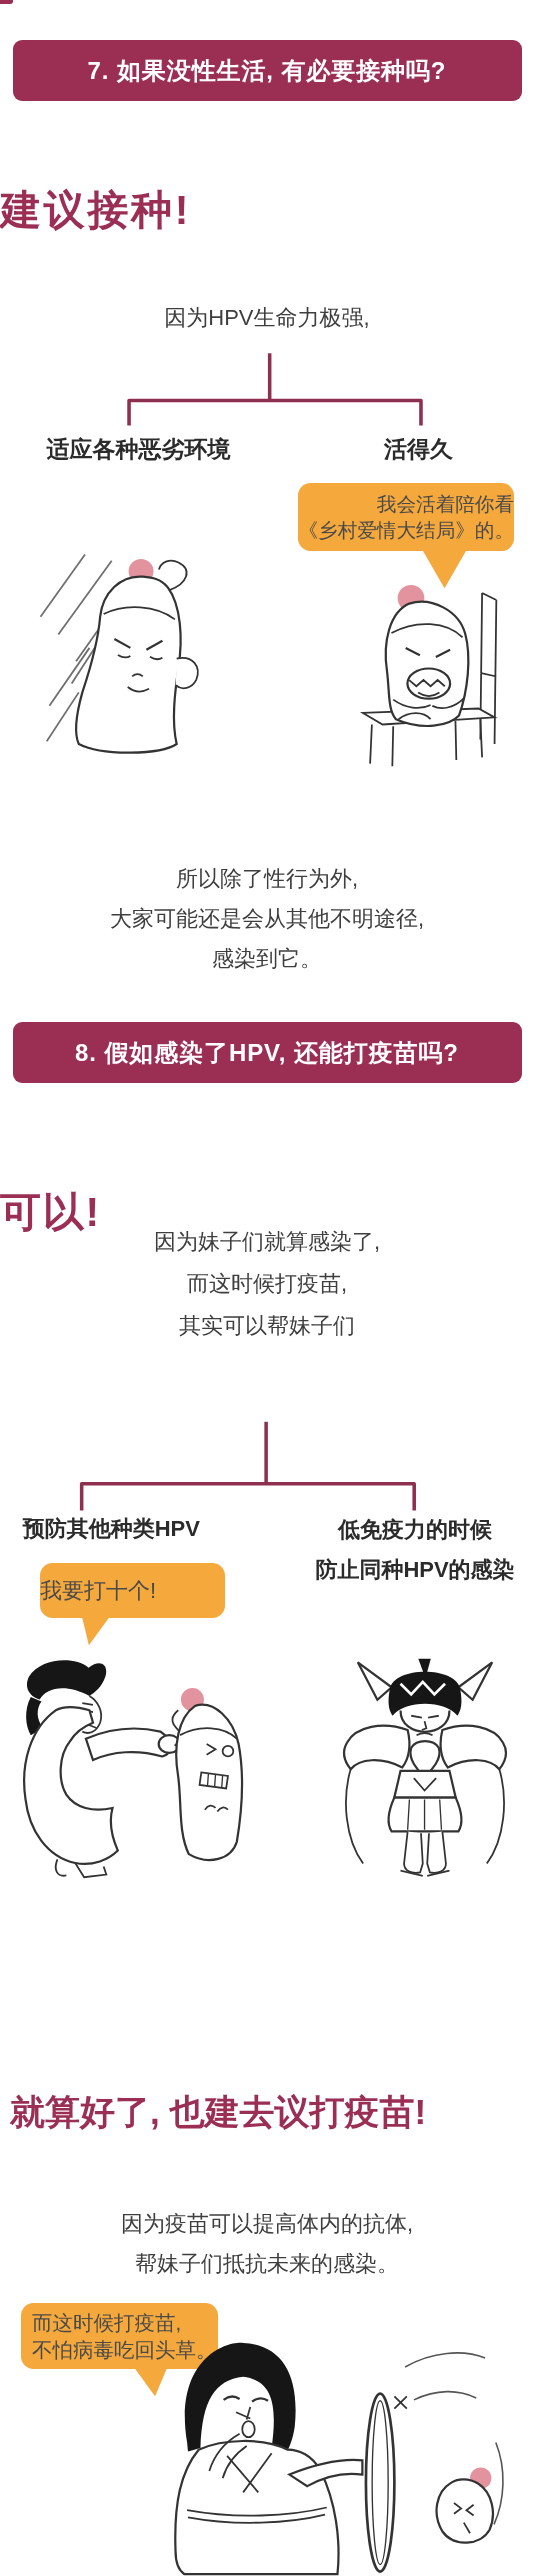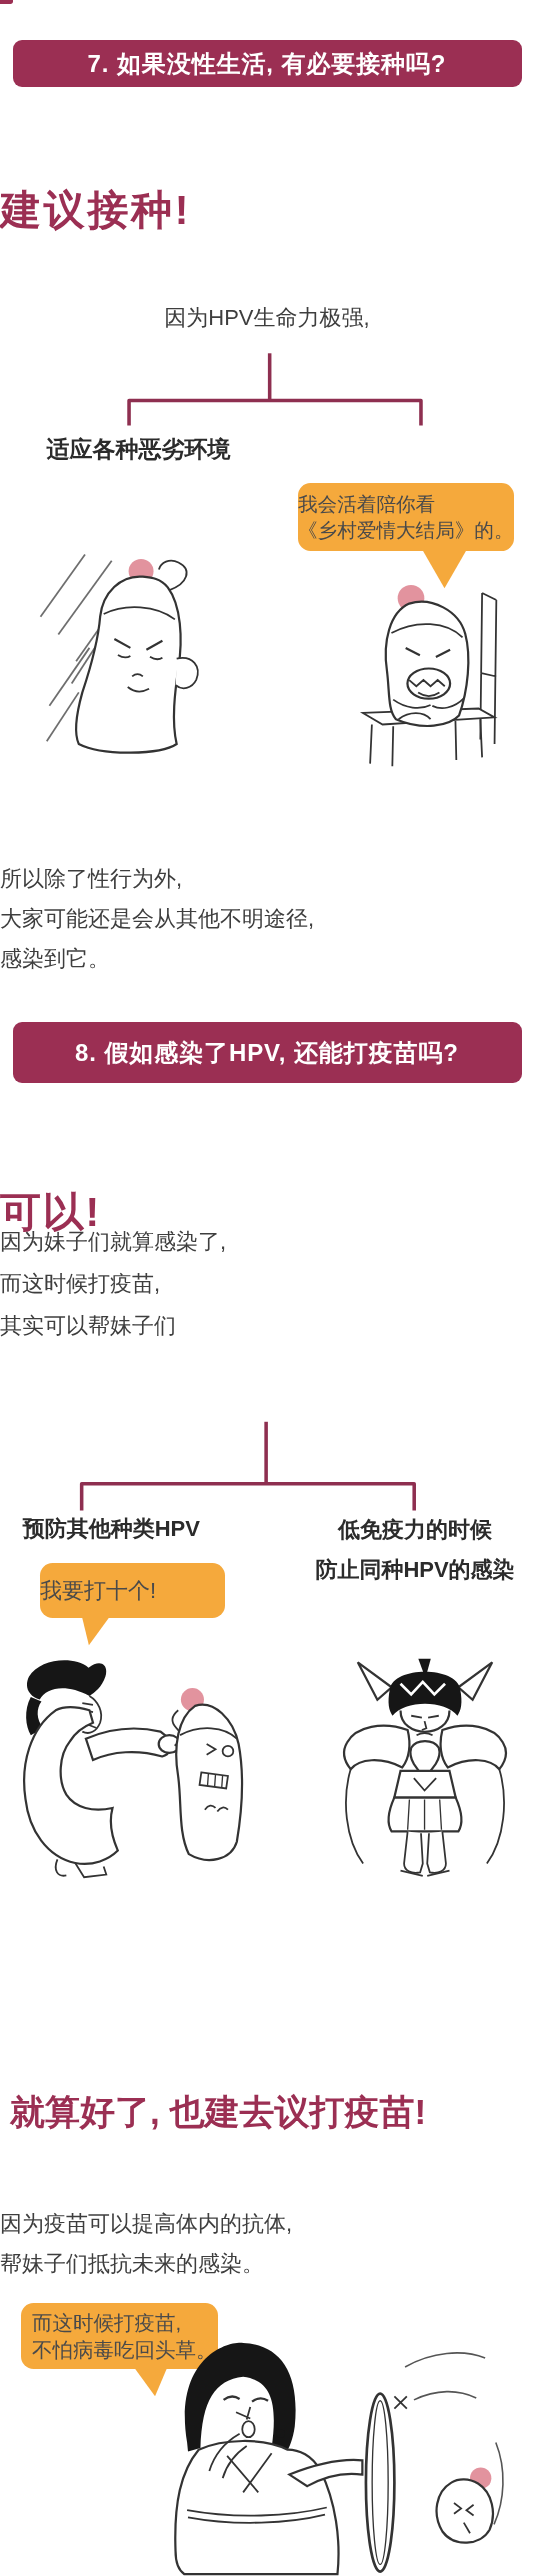--- a/index.html
+++ b/index.html
@@ -12,46 +12,46 @@
     --pink:#E2939E;
     --bg:#FFFFFF;
   }
   html,body{margin:0;padding:0;background:#eee;}
   .page{position:relative;width:534px;height:2576px;background:var(--bg);overflow:hidden;
         font-family:"Liberation Sans","DejaVu Sans",sans-serif;margin:0 auto;}
   .frag{position:absolute;left:0;top:0;width:13.3px;height:4.4px;background:var(--maroon);border-radius:0 0 2.7px 0;}
   .banner{position:absolute;left:12.5px;width:509px;background:var(--maroon);border-radius:9px;
           display:flex;align-items:center;justify-content:center;color:#fff;font-weight:bold;
           font-size:24px;letter-spacing:0.9px;}
-  .b1{top:40px;height:47px;}
+  .b1{top:40px;height:61px;}
   .b2{top:1022px;height:61px;}
   .b3{top:1982px;height:62px;}
   .headline{position:absolute;left:0;width:440px;text-align:left;color:var(--maroon);font-weight:bold;}
   .h1a{top:183px;font-size:41px;letter-spacing:2.7px;}
   .h2a{top:1185px;font-size:41px;letter-spacing:1.8px;}
   .h3a{top:2089px;font-size:35px;padding-left:10px;}
   .bodyline{position:absolute;left:0;width:534px;text-align:center;color:var(--body);font-size:22px;}
   .p1{top:303px;}
-  .paragraph{position:absolute;left:0;width:534px;color:var(--body);font-size:22px;}
+  .paragraph{position:absolute;left:0;width:534px;text-align:center;color:var(--body);font-size:22px;}
   .paragraph div{line-height:40px;}
   .p2{top:859px;}
   .p3{top:1221px;}
   .p3 div{line-height:42px;}
   .p4{top:2204px;}
   .bracket{position:absolute;left:0;width:534px;}
   .brk1{top:347px;height:82px;}
   .brk2{top:1420px;height:94px;}
   .branch{position:absolute;font-weight:bold;color:var(--label);text-align:center;}
   .bl1{left:23px;top:434px;width:231px;font-size:23px;}
   .brl1{left:303px;top:434px;width:231px;font-size:23px;}
   .bl2{left:13.3px;top:1514px;width:196px;font-size:22px;}
   .brl2{left:308px;top:1510px;width:214px;font-size:22px;}
   .brl2 div{line-height:40px;}
   .bubble{position:absolute;background:var(--yellow);border-radius:12.5px;color:var(--bubtext);}
-  .bub1{left:298px;top:483px;width:216px;height:68px;font-size:19.6px;text-align:left;padding-top:8px;box-sizing:border-box;}
+  .bub1{left:298px;top:483px;width:216px;height:68px;font-size:19.6px;text-align:right;padding-top:8px;box-sizing:border-box;}
   .bub1 div{line-height:26px;}
   .bub2{left:40px;top:1563px;width:185px;height:55px;font-size:22px;line-height:55px;}
   .bub3{left:20.5px;top:2303px;width:197px;height:66px;font-size:20.5px;padding:6.2px 0 0 11.6px;box-sizing:border-box;}
   .bub3 div{line-height:27px;}
   .tail{position:absolute;}
   .t1{left:418px;top:547px;width:53px;height:44px;}
   .t2{left:78px;top:1616px;width:36px;height:32px;}
   .t3{left:132px;top:2367px;width:39px;height:32px;}
   .ill{position:absolute;}
   .illA{left:36px;top:550px;width:187px;height:218px;}
@@ -75,20 +75,21 @@
   <div class="headline h1a">建议接种!</div>
 
   <div class="bodyline p1">因为HPV生命力极强,</div>
 
   <svg class="bracket brk1" viewBox="0 0 600 92">
     <path d="M303 7 V60" stroke="#8E2F50" stroke-width="4" fill="none"></path>
     <path d="M145 88 V60 H473 V88" stroke="#8E2F50" stroke-width="4" fill="none" stroke-linejoin="round"></path>
   </svg>
 
   <div class="branch bl1">适应各种恶劣环境</div>
+  <div class="branch brl1">活得久</div>
 
   <div class="bubble bub1">
     <div>我会活着陪你看</div>
     <div>《乡村爱情大结局》的。</div>
   </div>
   <svg class="tail t1" viewBox="0 0 60 50">
     <polygon points="3,0 57,0 30,47" fill="#F5A93C"></polygon>
   </svg>
 
   <svg class="ill illA" viewBox="0 0 210 245">

